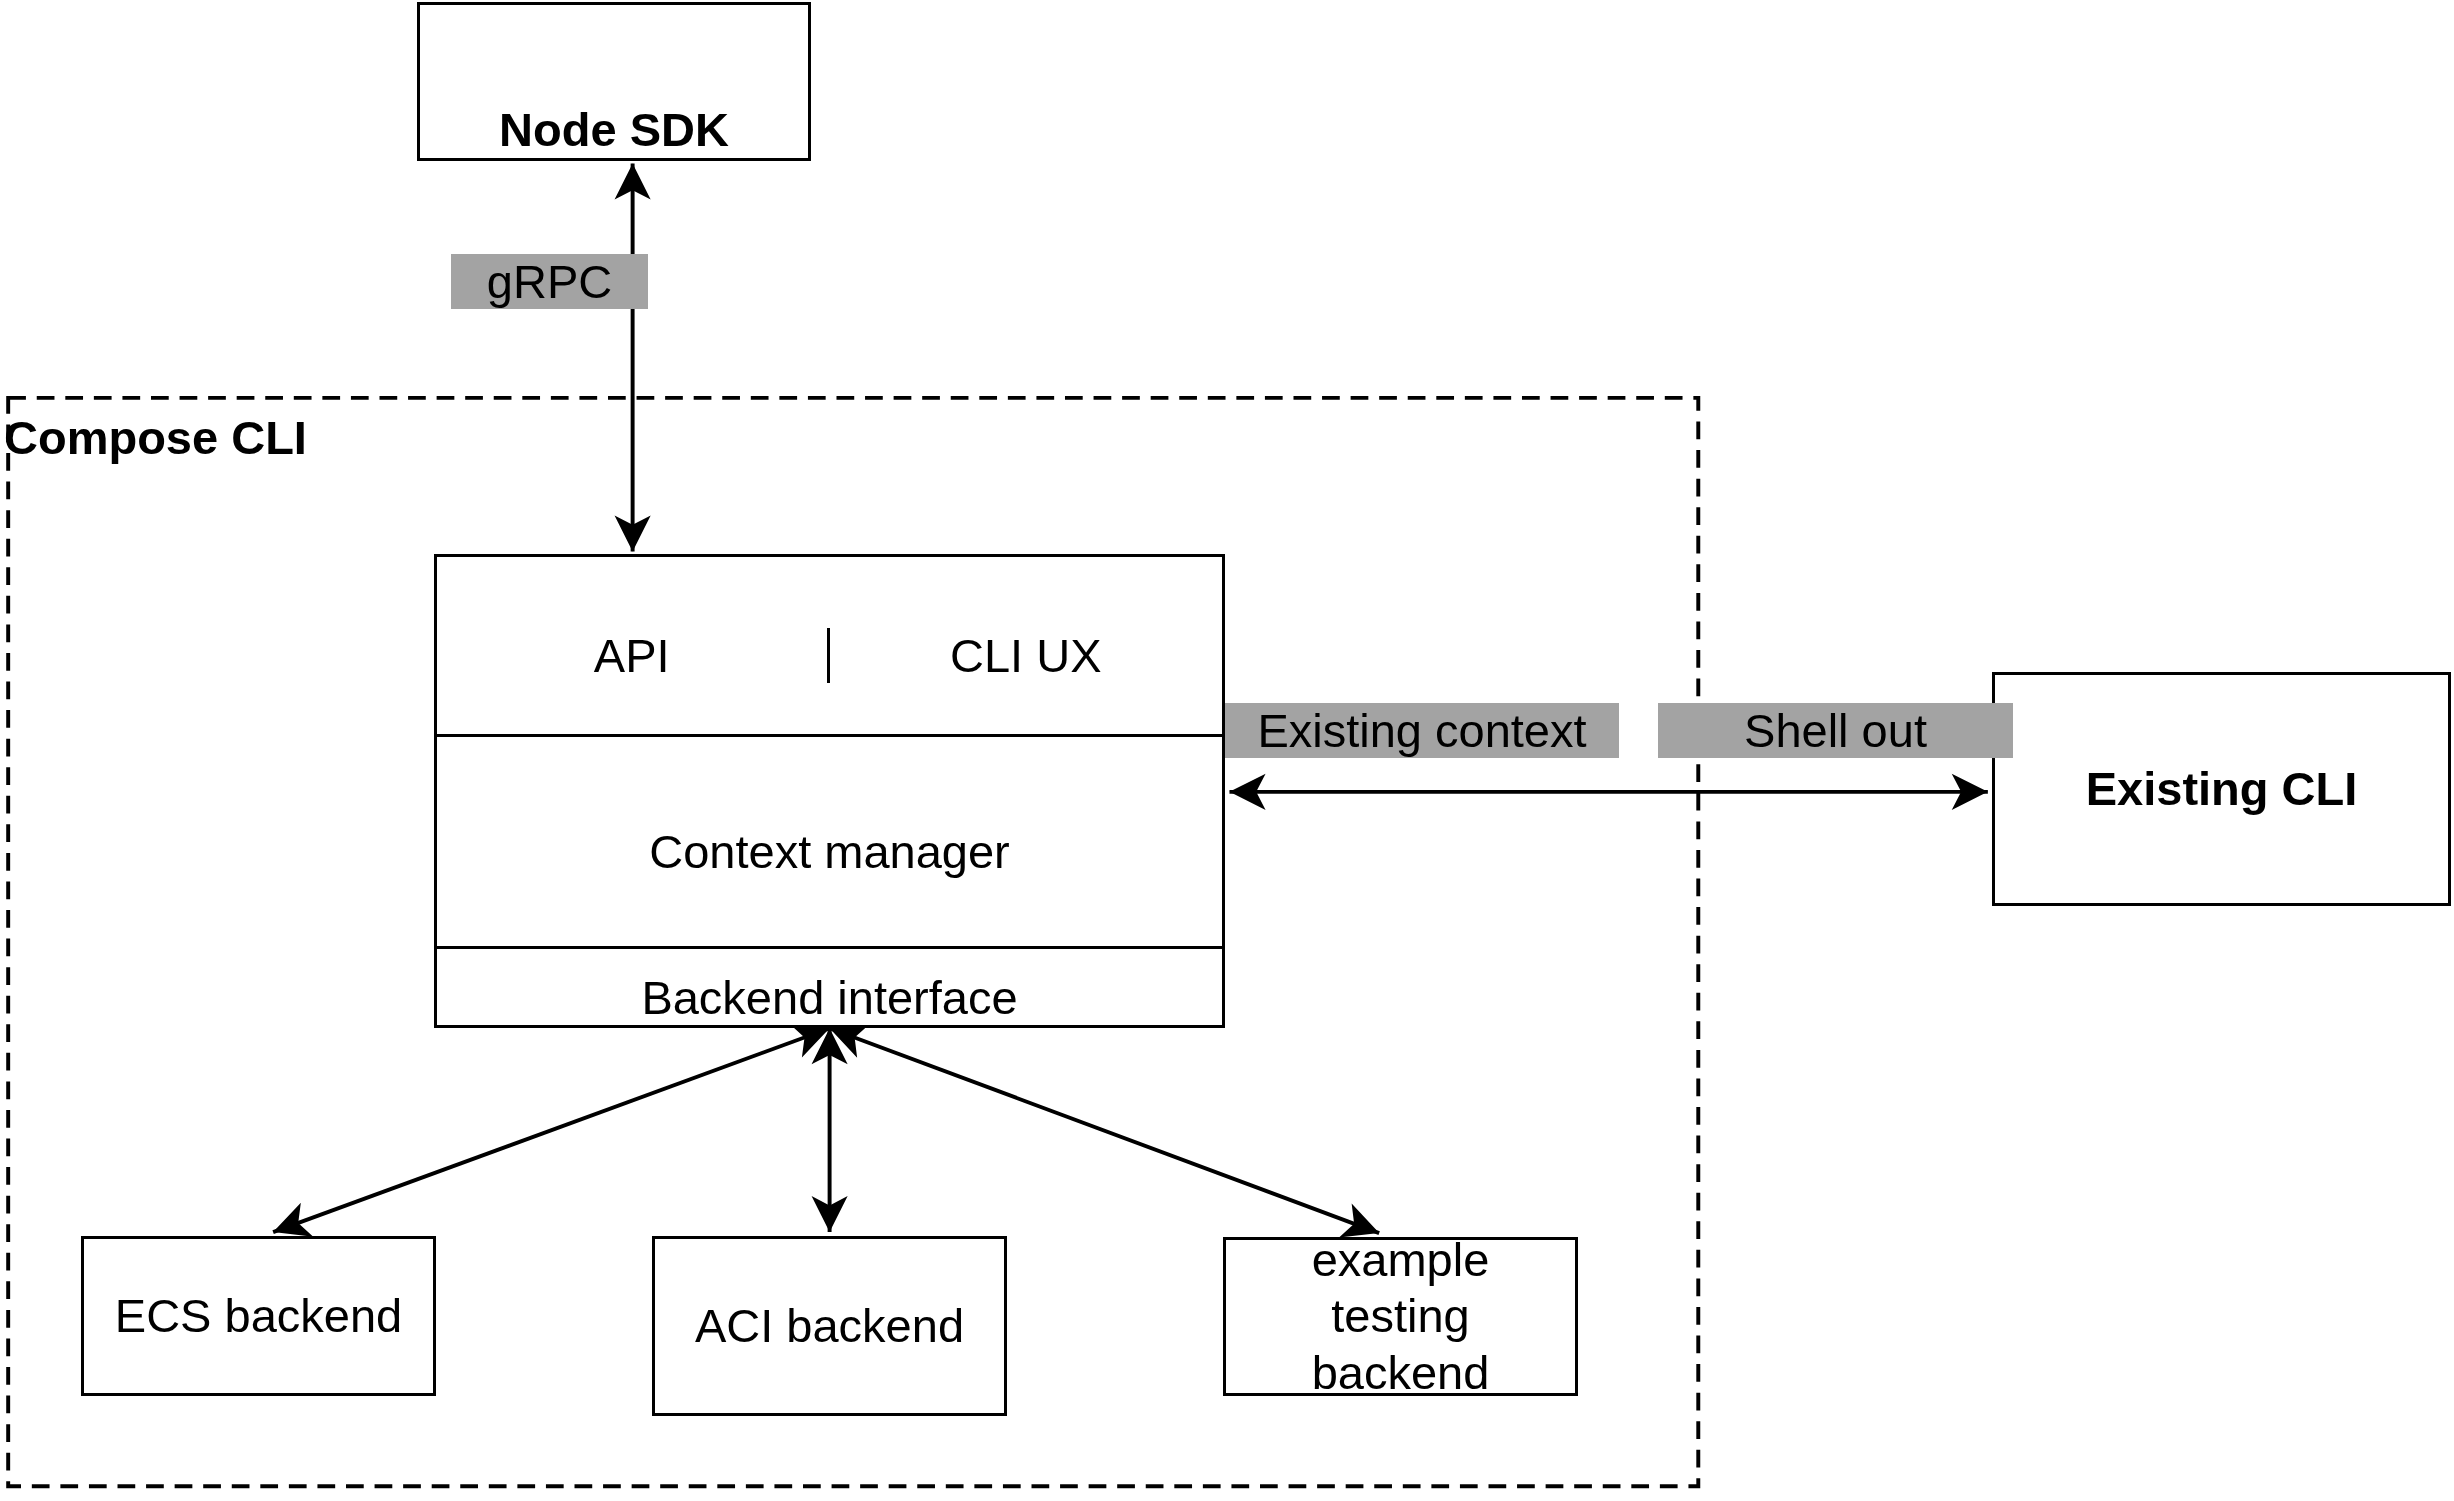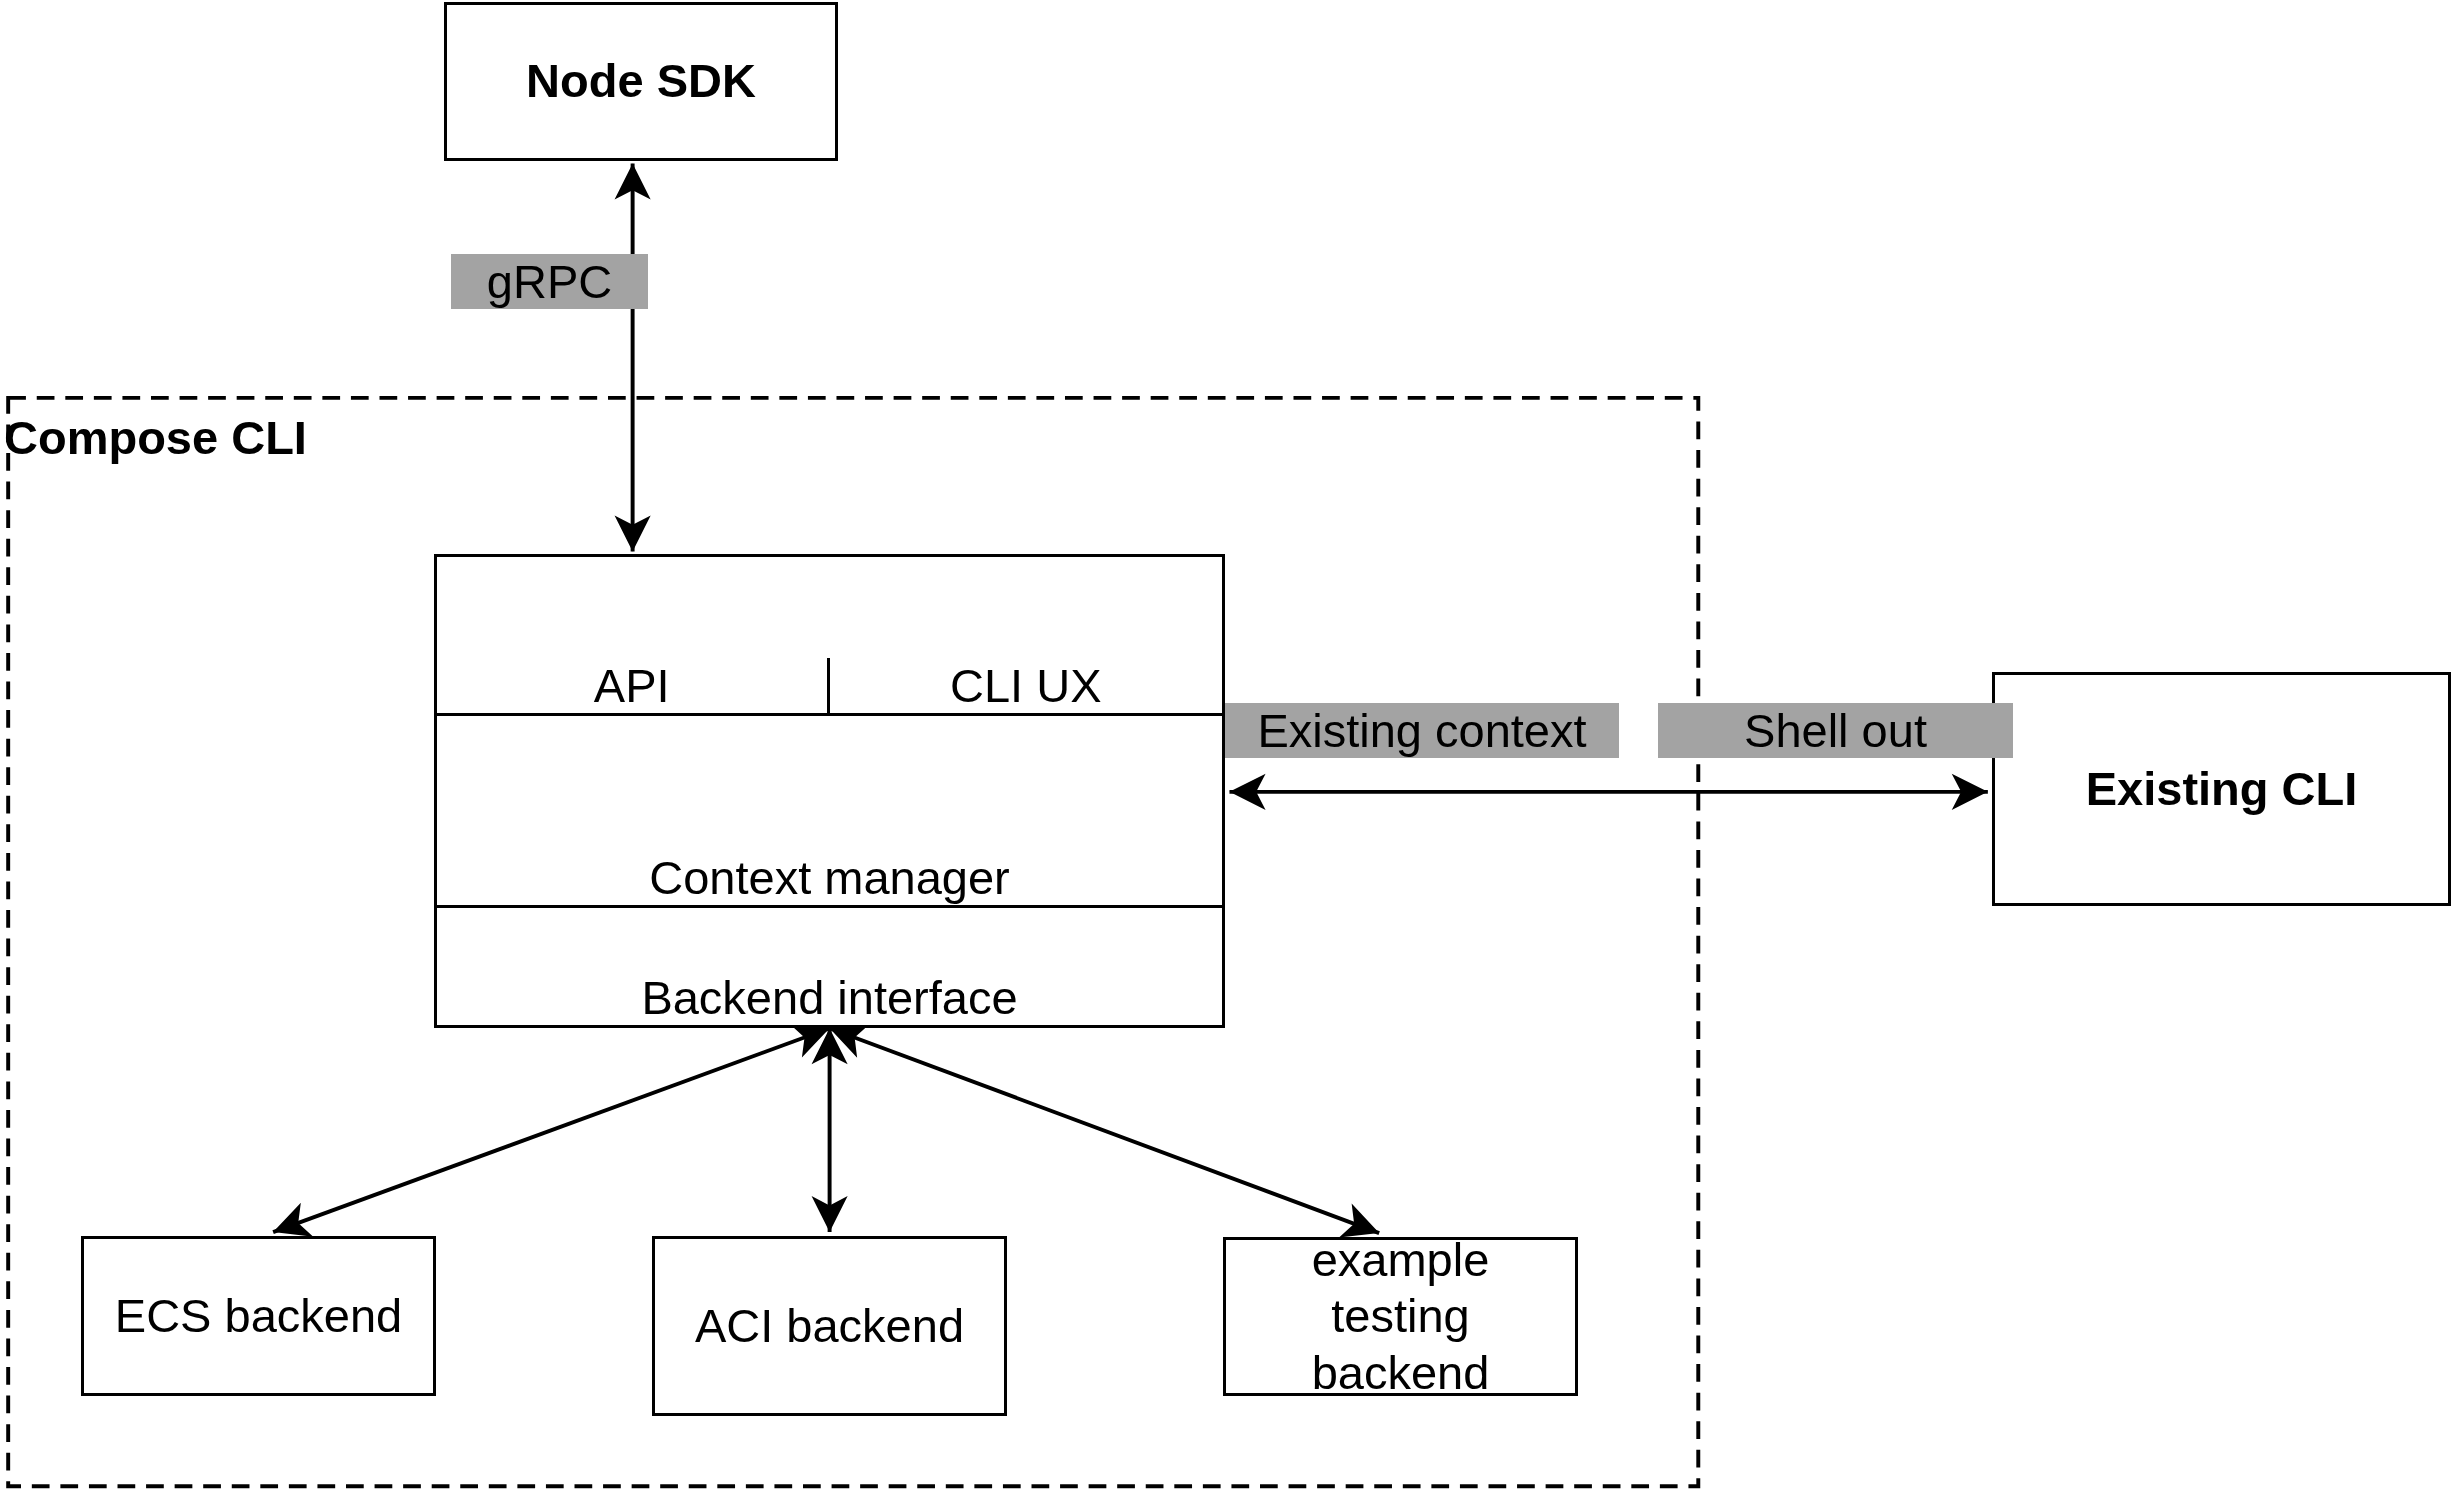--- a/index.html
+++ b/index.html
@@ -43,21 +43,22 @@
     box-sizing: border-box;
     border: 3.9px solid #000000;
     background: #ffffff;
     display: flex;
     flex-direction: column;
     z-index: 2;
   }
   .stack .row {
     box-sizing: border-box;
     display: flex;
-    align-items: flex-end;
+    align-items: center;
+    margin-top: 21px;
   }
   .stack .row.bordered { border-bottom: 3.9px solid #000000; }
   .cell {
     box-sizing: border-box;
     display: flex;
     align-items: center;
     justify-content: center;
     text-align: center;
     font-size: 47px;
     flex: 1 1 auto;
@@ -104,21 +105,21 @@
 
     <line x1="842" y1="1044" x2="277" y2="1251" stroke="#000000" stroke-width="4" marker-start="url(#ah)" marker-end="url(#ah)"></line>
 
     <line x1="842" y1="1044" x2="842" y2="1251" stroke="#000000" stroke-width="4" marker-start="url(#ah)" marker-end="url(#ah)"></line>
 
     <line x1="842" y1="1044" x2="1400" y2="1252" stroke="#000000" stroke-width="4" marker-start="url(#ah)" marker-end="url(#ah)"></line>
   </svg>
 
   <div class="container-label">Compose CLI</div>
 
-  <div class="node bold" style="left:444px; top:2px; width:394px; height:159px;">
+  <div class="node bold" style="left:417px; top:2px; width:394px; height:159px;align-items:flex-end;">
     <span>Node SDK</span>
   </div>
 
   <div class="edge-label" style="left:451px; top:254px; width:197px; height:55px;">gRPC</div>
 
   <div class="stack" style="left:434px; top:554px; width:791px; height:474px;">
     <div class="row bordered" style="height:159px;">
       <div class="cell divided" style="width:50%;">
         <span>API</span>
       </div>

